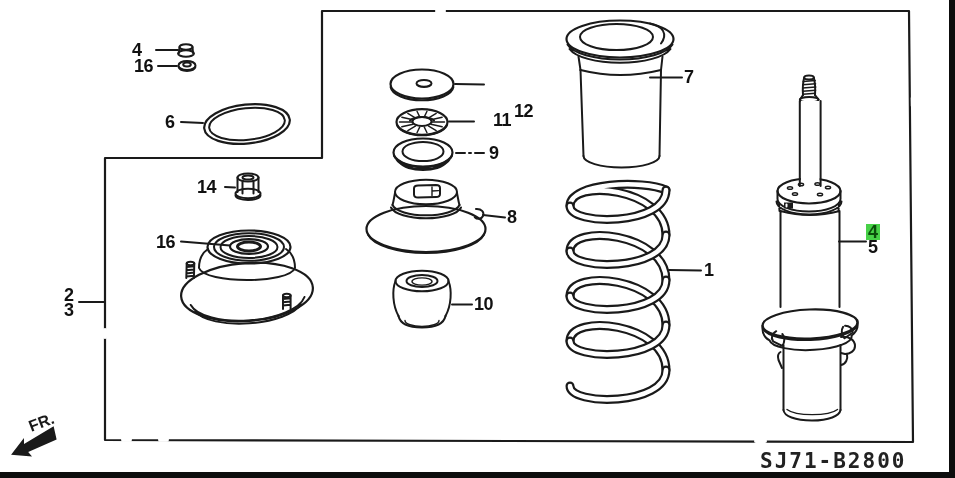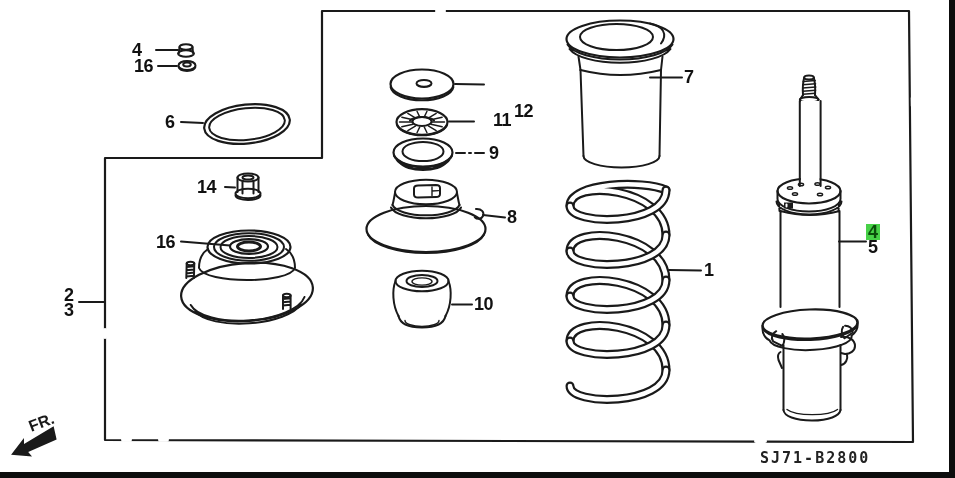--- a/index.html
+++ b/index.html
@@ -11,21 +11,21 @@
   svg .wfill{fill:#ffffff;stroke:none;}
   svg .bfill{fill:#1a1a1a;stroke:none;}
   svg .erase{stroke:#ffffff;stroke-width:4;}
   svg .coil-out{stroke-width:9;}
   svg .coil-in{stroke:#ffffff;stroke-width:4.6;}
   svg .dashdot{stroke-dasharray:9 4 2 4;}
   .callout{position:absolute;font-weight:bold;font-size:18px;line-height:16px;color:#111;
            letter-spacing:-0.5px;cursor:pointer;z-index:5;}
   .callout.hl{background:#47d147;color:#0b4d0b;padding:0 2px;}
   .code{position:absolute;left:760px;top:449px;font-family:"DejaVu Sans Mono", monospace;
-        font-weight:600;font-size:15px;letter-spacing:2px;color:#222;z-index:4;}
+        font-weight:600;font-size:21px;letter-spacing:2px;color:#222;z-index:4;}
   .edge-bottom{position:absolute;left:0;top:472px;width:955px;height:6px;background:#0d0d0d;z-index:9;}
   .edge-right{position:absolute;left:949px;top:0;width:6px;height:478px;background:#0d0d0d;z-index:9;}
 </style>
 </head>
 <body>
 
 <div class="stage">
 
 <svg width="955" height="478" viewBox="0 0 955 478">
 

